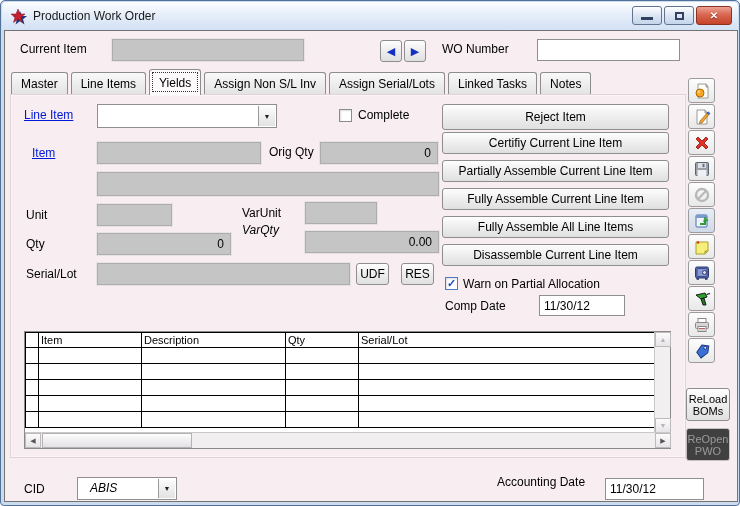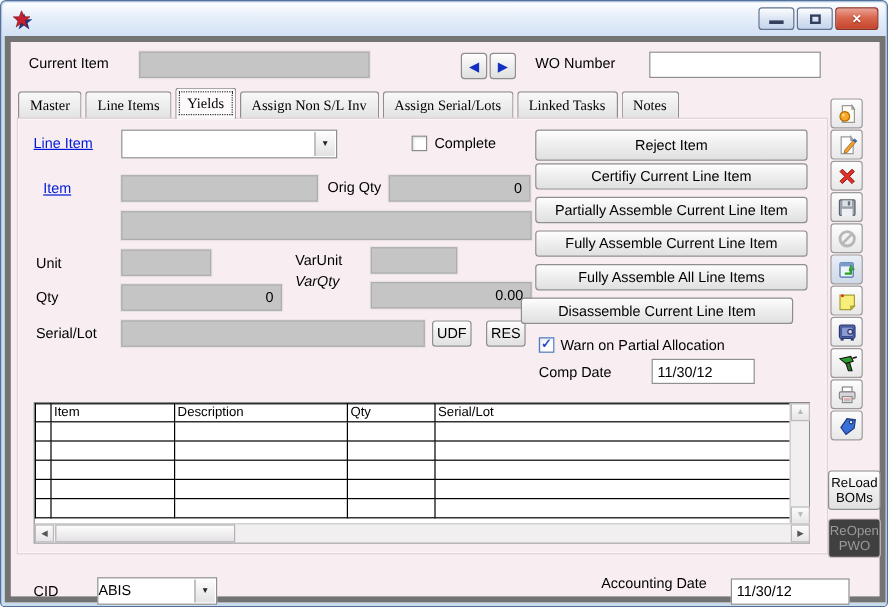--- a/index.html
+++ b/index.html
@@ -12,41 +12,41 @@
   .title-text { font-size:12px; color:#1a1a1a; margin-left:6px; }
   .win-controls { position:absolute; right:6px; top:4px; display:flex; gap:2px; }
   .wc-btn { width:30px; height:19px; border:1px solid #62738f; border-radius:3px;
             background:linear-gradient(#fefeff,#dbe5f3 50%,#c6d5ec); display:flex; align-items:center;
             justify-content:center; font-size:10px; color:#33415e; }
   .wc-close { width:36px; background:linear-gradient(#eba396,#d9674f 45%,#c6432b); border-color:#8d3020;
               color:#fff; font-weight:bold; text-shadow:0 1px 1px #7c2413; }
   .min-bar { width:12px; height:3px; background:#33415e; margin-top:6px; }
   .restore-box { width:9px; height:8px; border:2px solid #33415e; background:transparent; }
   .client { position:absolute; left:3px; top:29px; width:734px; height:472px;
-            background:#f8eef1; border:5px solid #737373; }
+            background:#f8eef1; border:1px solid #737373; }
   .lbl { position:absolute; font-size:12px; color:#000; white-space:nowrap; }
   .link { color:#0018d8; text-decoration:underline; cursor:pointer; }
   .gray-field { position:absolute; background:#c5c5c5; border:1px solid #adadad;
                 box-shadow:0 0 0 1px #e9e2e4; font-size:12px; color:#000; }
   .gray-field.num { text-align:right; padding:3px 6px 0 0; }
   .white-input { position:absolute; background:#fff; border:1px solid #8f8f8f;
                  font-size:12px; color:#000; padding:2px 4px; font-family:"Liberation Sans",sans-serif; }
   .btn { position:absolute; background:linear-gradient(#fefefe,#efefef 45%,#e0e0e0);
          border:1px solid #8e8e8e; border-radius:3px; font-size:12px; color:#000;
          display:flex; align-items:center; justify-content:center; font-family:"Liberation Sans",sans-serif; }
   .combo { position:absolute; background:#fff; border:1px solid #8f8f8f; display:flex; }
-  .combo .val { flex:1; font-size:12px; padding:3px 0; }
+  .combo .val { flex:1; font-size:12px; padding:3px 12px;font-style:italic; }
   .combo .arrow-btn { width:17px; border-left:1px solid #9a9a9a; margin:1px;
                       background:linear-gradient(#fdfdfd,#e2e2e2); display:flex; align-items:center;
                       justify-content:center; font-size:7px; color:#222; }
   .checkbox { position:absolute; width:13px; height:13px; background:#fff; border:1px solid #8b8b8b;
               box-shadow:inset 1px 1px 2px #ddd; font-size:11px; line-height:11px; text-align:center;
               color:#2050c8; font-weight:bold; }
   .checkbox.checked { border-color:#4f7cc0; }
-  .tabs { position:absolute; left:6px; top:38px; display:flex; align-items:flex-end; gap:3px; height:26px;font-family:Liberation Serif, serif; }
+  .tabs { position:absolute; left:6px; top:38px; display:flex; align-items:flex-end; gap:3px; height:26px; }
   .tab { height:23px; padding:0 9px; display:flex; align-items:center; font-size:12px; color:#000;
          background:linear-gradient(#f9f9f9,#e2e2e2); border:1px solid #8d8d8d; border-bottom:none;
          border-radius:3px 3px 0 0; white-space:nowrap; }
   .tab.active { height:26px; background:#fcfafb; outline:1px dotted #333; outline-offset:-4px; z-index:3; }
   .panel { position:absolute; left:5px; top:63px; width:676px; height:364px;
            border:1px solid #e0d2d7; box-shadow:inset 0 0 0 1px #fbf5f7; }
   .icon-btn { position:absolute; left:683px; width:27px; height:25px; border:1px solid #9b9b9b;
               border-radius:3px; background:linear-gradient(#fdfdfd,#e8e8e8); display:flex;
               align-items:center; justify-content:center; }
   .icon-btn svg { width:18px; height:18px; }
@@ -76,20 +76,21 @@
 </head>
 <body>
 
 <div class="window">
 
   <div class="titlebar">
     <svg width="17" height="17" viewBox="0 0 17 17">
       <polygon points="10,3 12,8 17,8 13,11.2 14.5,16.5 10,13.2 5.5,16.5 7,11.2 3,8 8,8" fill="#23357e"></polygon>
       <polygon points="8,1 10,6 15,6 11,9.2 12.5,14.5 8,11.2 3.5,14.5 5,9.2 1,6 6,6" fill="#c6202e" stroke="#7c1020" stroke-width="0.5"></polygon>
     </svg>
+    <span class="title-text">Production Work Order</span>
     <div class="win-controls">
       <div class="wc-btn">
           <span class="min-bar"></span>
         </div>
       <div class="wc-btn">
           <span class="restore-box"></span>
         </div>
       <div class="wc-btn wc-close">
           <span>✕</span>
         </div>
@@ -162,21 +163,21 @@
     <span class="lbl" style="left:21px; top:236px;">Serial/Lot</span>
     <div class="gray-field" style="left:92px; top:232px; width:253px; height:22px;"></div>
     <div class="btn" style="left:351px; top:232px; width:33px; height:22px;">UDF</div>
     <div class="btn" style="left:396px; top:232px; width:33px; height:22px;">RES</div>
 
     <div class="btn" style="left:437px; top:73px;  width:227px; height:26px;">Reject Item</div>
     <div class="btn" style="left:437px; top:101px; width:227px; height:22px;">Certifiy Current Line Item</div>
     <div class="btn" style="left:437px; top:129px; width:227px; height:22px;">Partially Assemble Current  Line Item</div>
     <div class="btn" style="left:437px; top:157px; width:227px; height:22px;">Fully Assemble Current  Line Item</div>
     <div class="btn" style="left:437px; top:185px; width:227px; height:22px;">Fully Assemble All Line Items</div>
-    <div class="btn" style="left:425px; top:213px; width:227px; height:22px;">Disassemble Current  Line Item</div>
+    <div class="btn" style="left:437px; top:213px; width:227px; height:22px;">Disassemble Current  Line Item</div>
 
     <div class="checkbox checked" style="left:440px; top:246px;"><span>✓</span></div>
     <span class="lbl" style="left:458px; top:246px;">Warn on Partial Allocation</span>
     <span class="lbl" style="left:440px; top:268px;">Comp Date</span>
     <input class="white-input" style="left: 534px; top: 264px; width: 86px; height: 21px;" value="11/30/12">
 
     <div class="grid-wrap">
       <table class="grid">
         <colgroup>
             <col style="width:13px">

